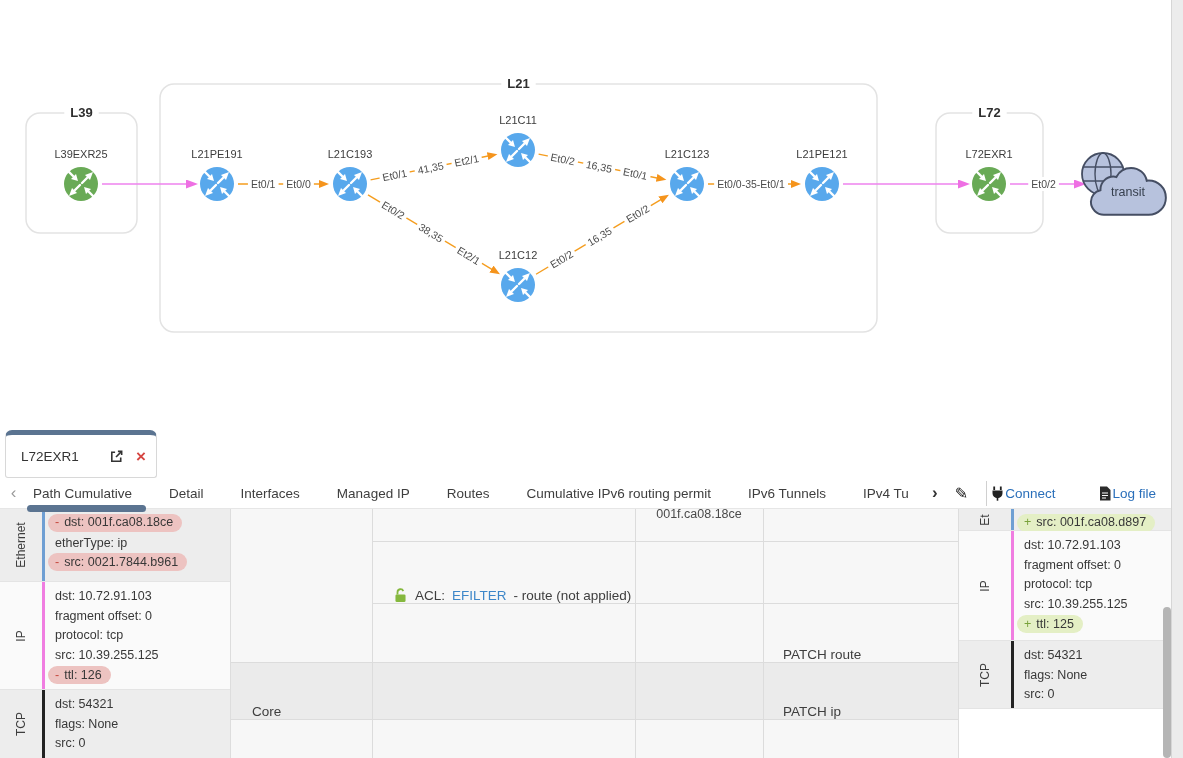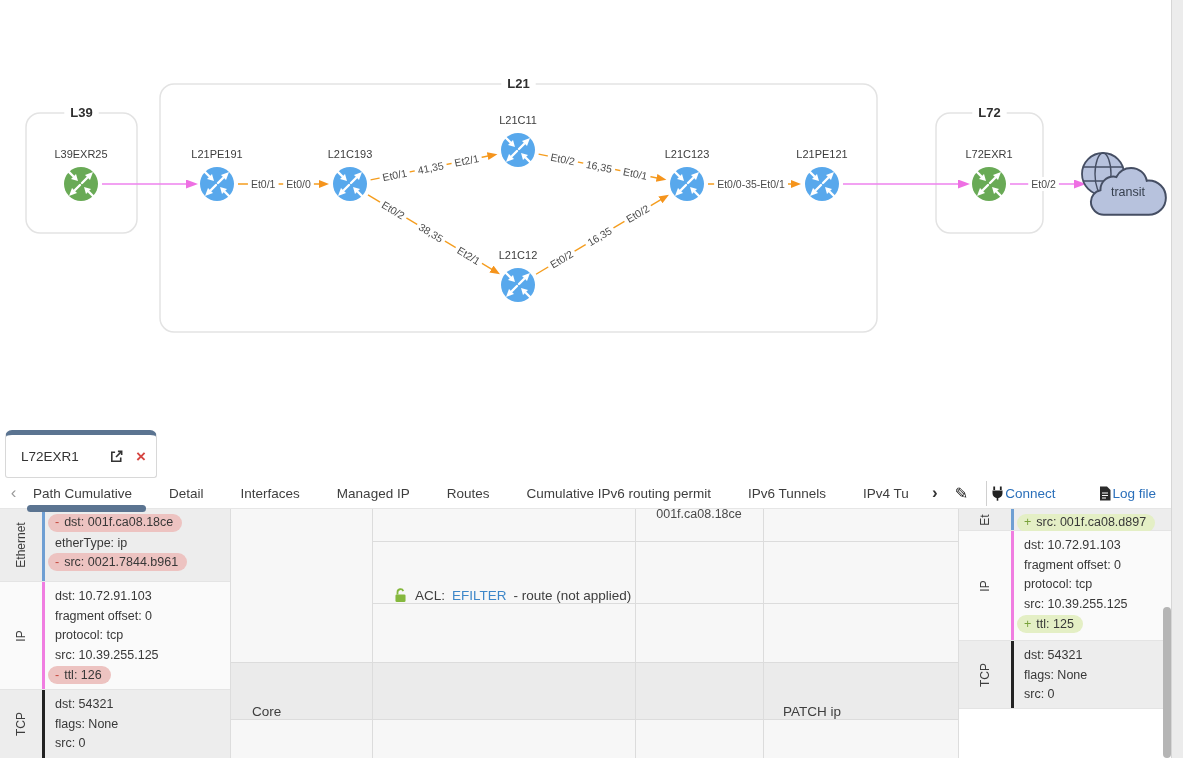--- a/index.html
+++ b/index.html
@@ -398,20 +398,23 @@
         <span>ACL:</span>
         <span class="linkblue">EFILTER</span>
         <span>- route (not applied)</span>
       </div>
 
 
       <div id="mac-cell" class="vcell" style="left:404px;width:128px;top:-6px;height:22px;align-items:center">
         <span>001f.ca08.18ce</span>
       </div>
 
+      <div class="vcell" style="left:552px;top:94px;height:59px">
+        <span>PATCH route</span>
+      </div>
       <div class="vcell" style="left:552px;top:153px;height:57px">
         <span>PATCH ip</span>
       </div>
       <div class="vcell" style="left:552px;top:210px;height:66px">
         <span>PUSH ethernet</span>
       </div>
     </div>
 
     <div id="pkt-after" class="pkt">
         <div class="psec shade" style="height: 22px;">

